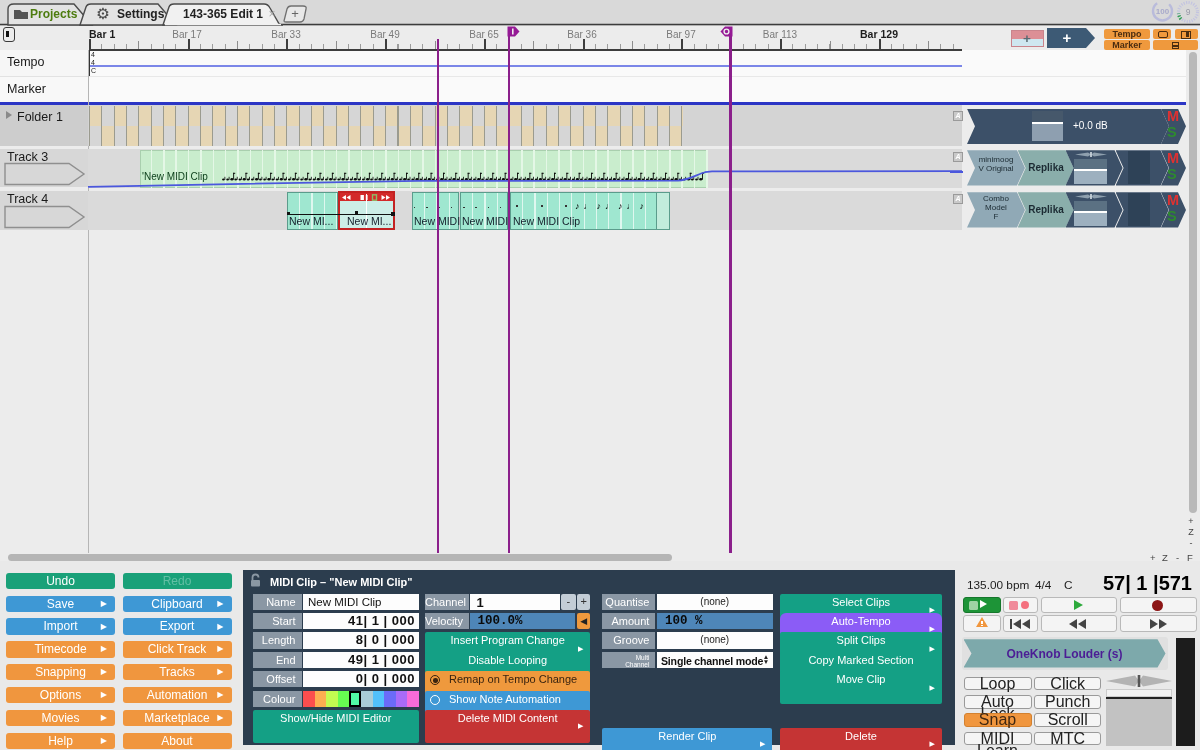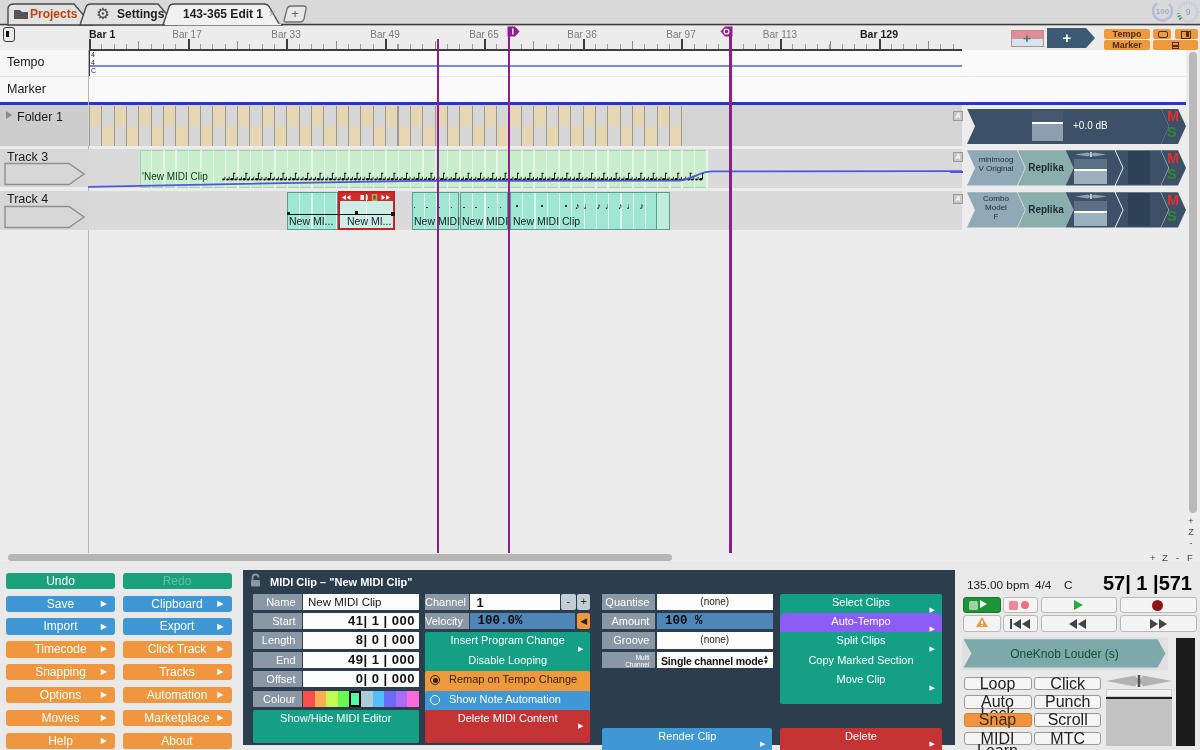--- a/index.html
+++ b/index.html
@@ -17,21 +17,21 @@
   <path d="M80,25 L86,7 Q87,4 91,4 L158,4 L176,25 Z" fill="#e3e3e3" stroke="#4a4a4a" stroke-width="1.4"></path>
   <path d="M163,25 L169,7 Q170,4 174,4 L264,4 Q268,4 270,8 L278,22 Q279,25 283,25 Z" fill="#f1f1f1" stroke="#4a4a4a" stroke-width="1.4"></path>
   <line x1="165" y1="24.5" x2="281" y2="24.5" stroke="#f1f1f1" stroke-width="1.6"></line>
   <path d="M284,21 L287,9 Q288,6 291,6 L303,6 Q307,6 306,9 L304,19 Q303,22 300,22 L286,22 Q284,22 284,21 Z" fill="#e8e8e8" stroke="#707070" stroke-width="1.3"></path>
 
   <path d="M14,10 L20,10 L22,12 L28,12 L28,19 L14,19 Z" fill="#555"></path>
   <text x="295" y="18" font-size="13" fill="#666" text-anchor="middle" font-family="Liberation Sans">+</text>
   <text x="272" y="17.5" font-size="12" fill="#aaa" text-anchor="middle" font-family="Liberation Sans">×</text>
 </svg>
 <div class="abs" style="left:96px;top:4.5px;font-size:15.5px;color:#4a4a4a;">⚙</div>
-<div class="abs" style="left:30px;top:7px;font-size:12px;font-weight:bold;color:#c2410c;">Projects</div>
+<div class="abs" style="left:30px;top:7px;font-size:12px;font-weight:bold;color:#4d7c0f;">Projects</div>
 <div class="abs" style="left:117px;top:7px;font-size:12px;font-weight:bold;color:#222;">Settings</div>
 <div class="abs" style="left:183px;top:7px;font-size:12px;font-weight:bold;color:#222;">143-365 Edit 1</div>
 
 <svg class="abs" style="left:1140px;top:0;" width="60" height="24">
   <path d="M 1162 1 A 0 0 0 0 0 1162 1" fill="none"></path>
   <circle cx="22.5" cy="11" r="9.5" fill="none" stroke="#b9bbdb" stroke-width="2.4" stroke-dasharray="47 13" stroke-dashoffset="-37" transform="rotate(90 22.5 11)"></circle>
   <text x="22.5" y="14" font-size="8" fill="#a8aacb" text-anchor="middle" font-weight="bold">100</text>
   <circle cx="48" cy="12" r="9.5" fill="none" stroke="#c3c4e0" stroke-width="3" stroke-dasharray="1.2 1.3"></circle>
   <path d="M 41 19 A 9.5 9.5 0 0 1 38.6 13.5" fill="none" stroke="#2f9e50" stroke-width="3.4" stroke-dasharray="1.4 1.3"></path>
   <text x="48" y="15" font-size="8.5" fill="#9a9aaa" text-anchor="middle">9</text>
@@ -498,21 +498,21 @@
     <polygon points="18,0 10,5 18,10" fill="#444"></polygon>
   </svg>
 <div class="tb" style="left:1120px;top:615.4px;width:77px;height:16.2px;"></div>
 <svg class="abs" style="left:1149px;top:618.5px;" width="20" height="10">
     <polygon points="1,0 9,5 1,10" fill="#444"></polygon>
     <polygon points="10,0 18,5 10,10" fill="#444"></polygon>
   </svg>
 
 <div class="abs" style="left:961.5px;top:637.3px;width:206px;height:32.3px;background:#e0e0e0;border-radius:3px;"></div>
 <div class="abs" style="left:963.5px;top:639.3px;width:202px;height:28.3px;background:#7da9ab;clip-path:polygon(0 0,194px 0,202px 50%,194px 100%,0 100%,8px 50%);"></div>
-<div class="abs" style="left:963.5px;top:647px;width:202px;height:14px;font-size:12px;font-weight:normal;color:#14532d;text-align:center;">OneKnob Louder (s)</div>
+<div class="abs" style="left:963.5px;top:647px;width:202px;height:14px;font-size:12px;font-weight:bold;color:#4c1d95;text-align:center;">OneKnob Louder (s)</div>
 
 <div class="abs" style="left:1176.4px;top:638px;width:19px;height:108px;background:#1c1c1c;"></div>
 
 <div class="tsk" style="left:963.5px;top:676.9px;width:68px;height:13.5px;line-height:12px;">Loop</div>
 <div class="tsk" style="left:1034.4px;top:676.9px;width:66.6px;height:13.5px;line-height:12px;">Click</div>
 <div class="tsk" style="left:963.5px;top:695.2px;width:68px;height:13.5px;line-height:12px;">Auto Lock</div>
 <div class="tsk" style="left:1034.4px;top:695.2px;width:66.6px;height:13.5px;line-height:12px;">Punch</div>
 <div class="tsk" style="left:963.5px;top:713.3px;width:68px;height:13.5px;line-height:12px;background:#f0963e;border-color:#d3812f;color:#402812;">Snap</div>
 <div class="tsk" style="left:1034.4px;top:713.3px;width:66.6px;height:13.5px;line-height:12px;">Scroll</div>
 <div class="tsk" style="left:963.5px;top:731.7px;width:68px;height:13.5px;line-height:12px;">MIDI Learn</div>

